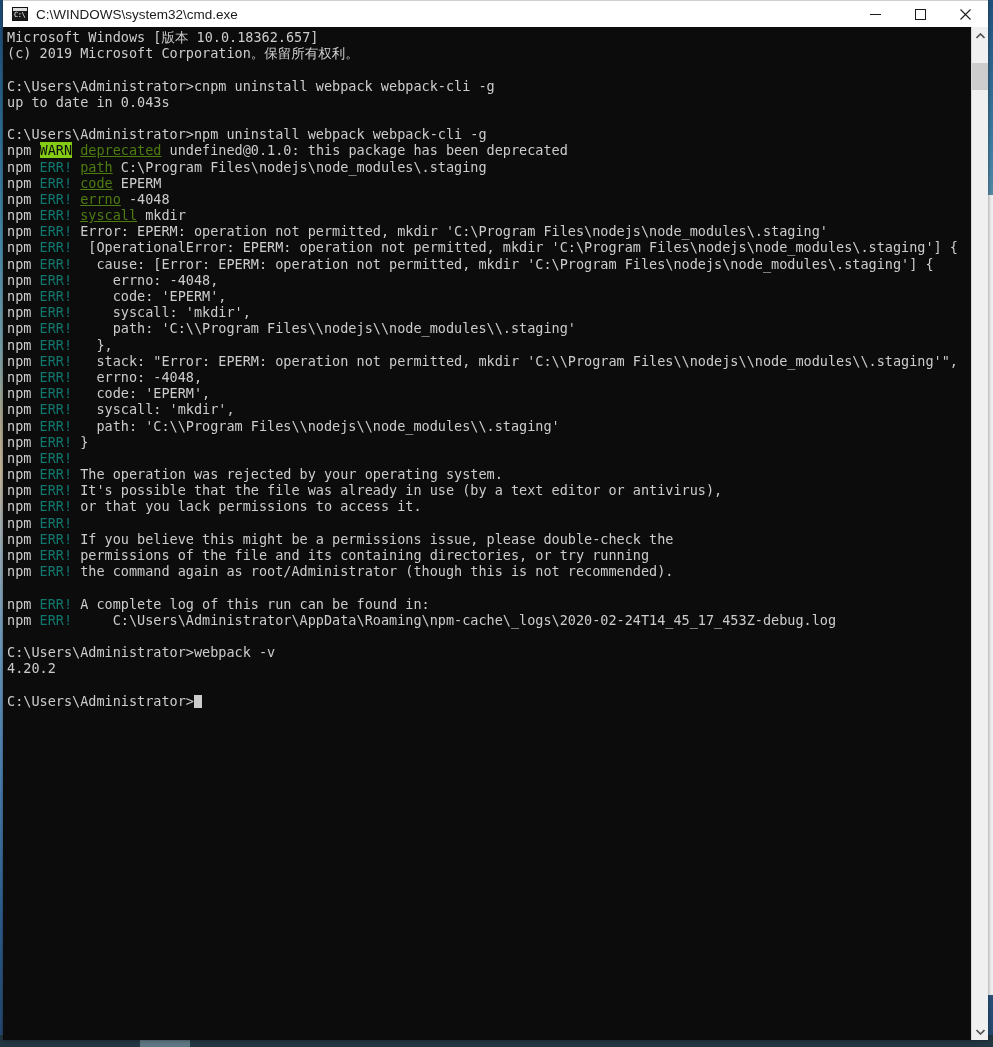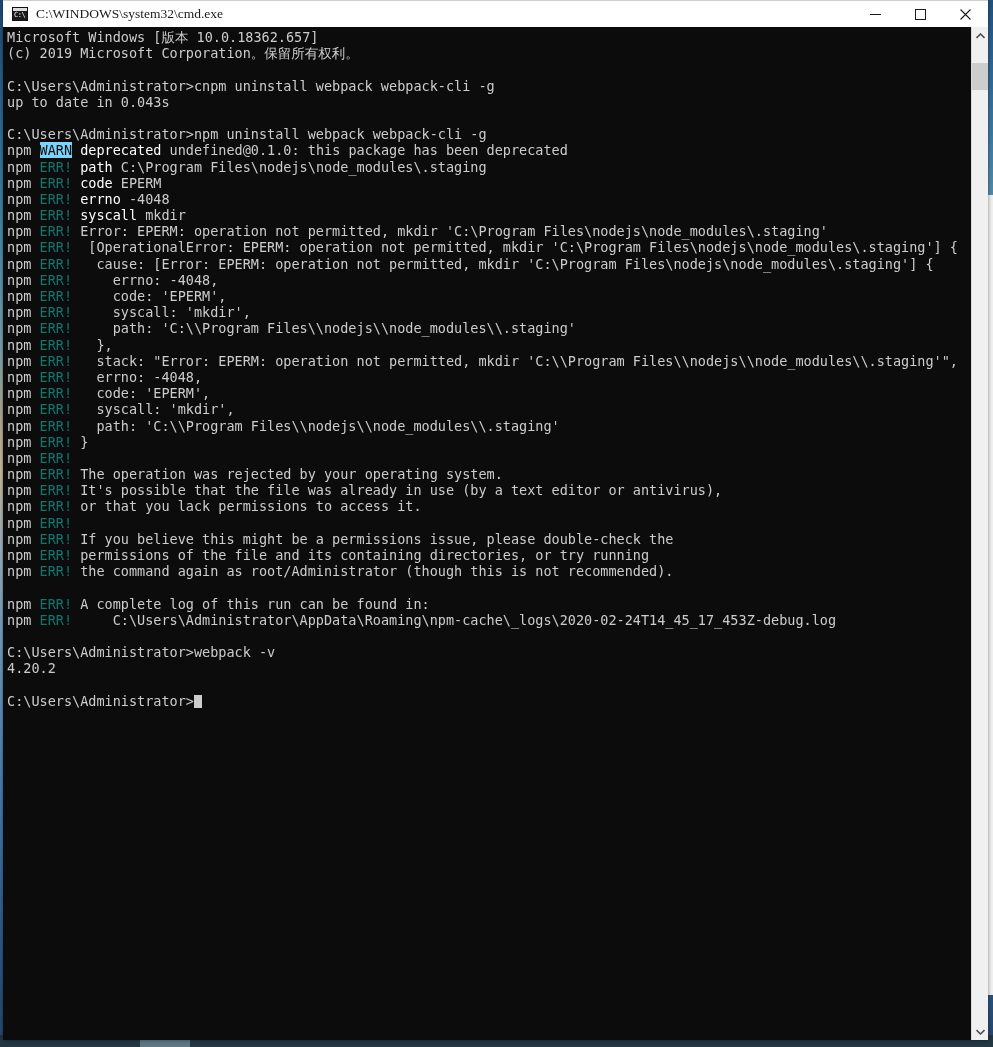--- a/index.html
+++ b/index.html
@@ -135,21 +135,21 @@
     position: absolute;
     left: 1px;
     top: 3px;
     font-family: "DejaVu Sans Mono", monospace;
     font-size: 7px;
     line-height: 9px;
     color: #f2f2f2;
     letter-spacing: -0.5px;
   }
   #title-text {
-    font-family: Liberation Serif, serif;
+    font-family: Liberation Sans, sans-serif;
     font-size: 13.5px;
     color: #1b1b1b;
     white-space: nowrap;
   }
   #window-controls {
     position: absolute;
     right: 0;
     top: 0;
     height: 27px;
     display: flex;
@@ -179,22 +179,22 @@
     font-size: 13.5px;
     line-height: 16.2px;
     color: #cccccc;
     white-space: pre;
     overflow: hidden;
     letter-spacing: 0px;
   }
   .line { height: 16.2px; white-space: pre; }
   .c-white   { color: #cccccc; }
   .c-err     { color: #0f766e; }
-  .c-magenta { color: #ffffff; }
-  .c-warnbg  { background: #7dd3fc; color: #0c0c0c; }
+  .c-magenta { color: #4d7c0f; text-decoration: underline; }
+  .c-warnbg  { background: #84cc16; color: #0c0c0c; }
   .cursor {
     display: inline-block;
     width: 8px;
     height: 13px;
     background: #cccccc;
     vertical-align: -2px;
   }
 
   
   #scrollbar {

